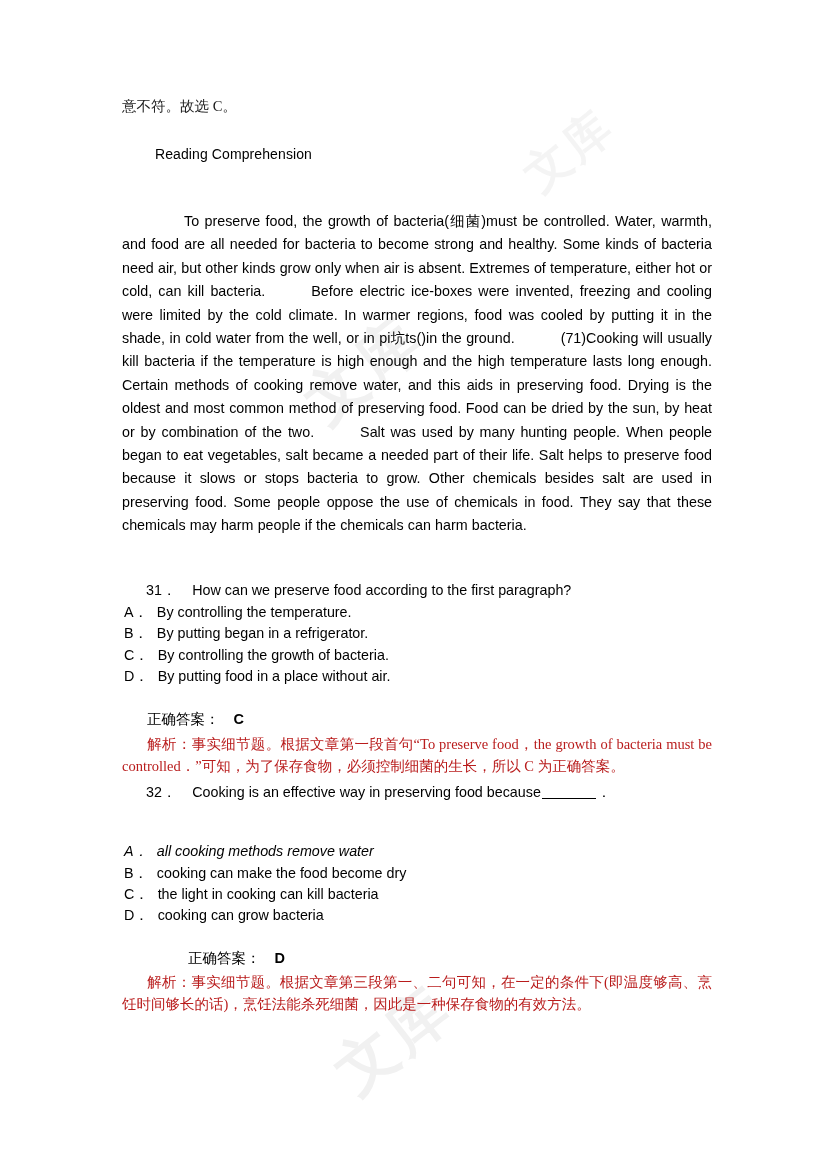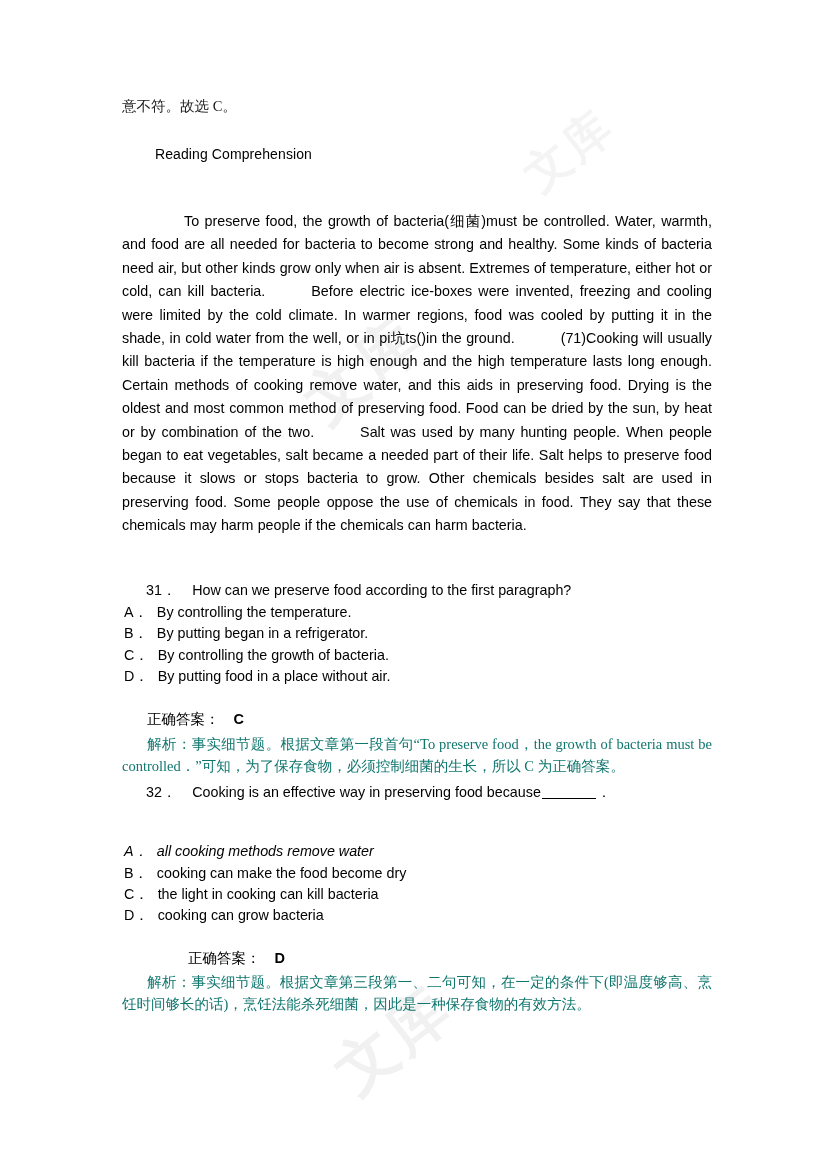--- a/index.html
+++ b/index.html
@@ -118,21 +118,21 @@
     font-family: "Liberation Sans", "DejaVu Sans", sans-serif;
     font-size: 14.5px;
     font-weight: 600;
   }
 
   .analysis {
     font-family: "Liberation Serif", "DejaVu Serif", serif;
     font-size: 14.5px;
     line-height: 22px;
     text-align: justify;
-    color: #0f766e;
+    color: #b91c1c;
   }
   .analysis .lead { display: inline-block; width: 25px; }
 </style>
 </head>
 <body>
 
 <div id="page">
 
   <div class="watermark wm-1">文库</div>
   <div class="watermark wm-2">文库</div>

